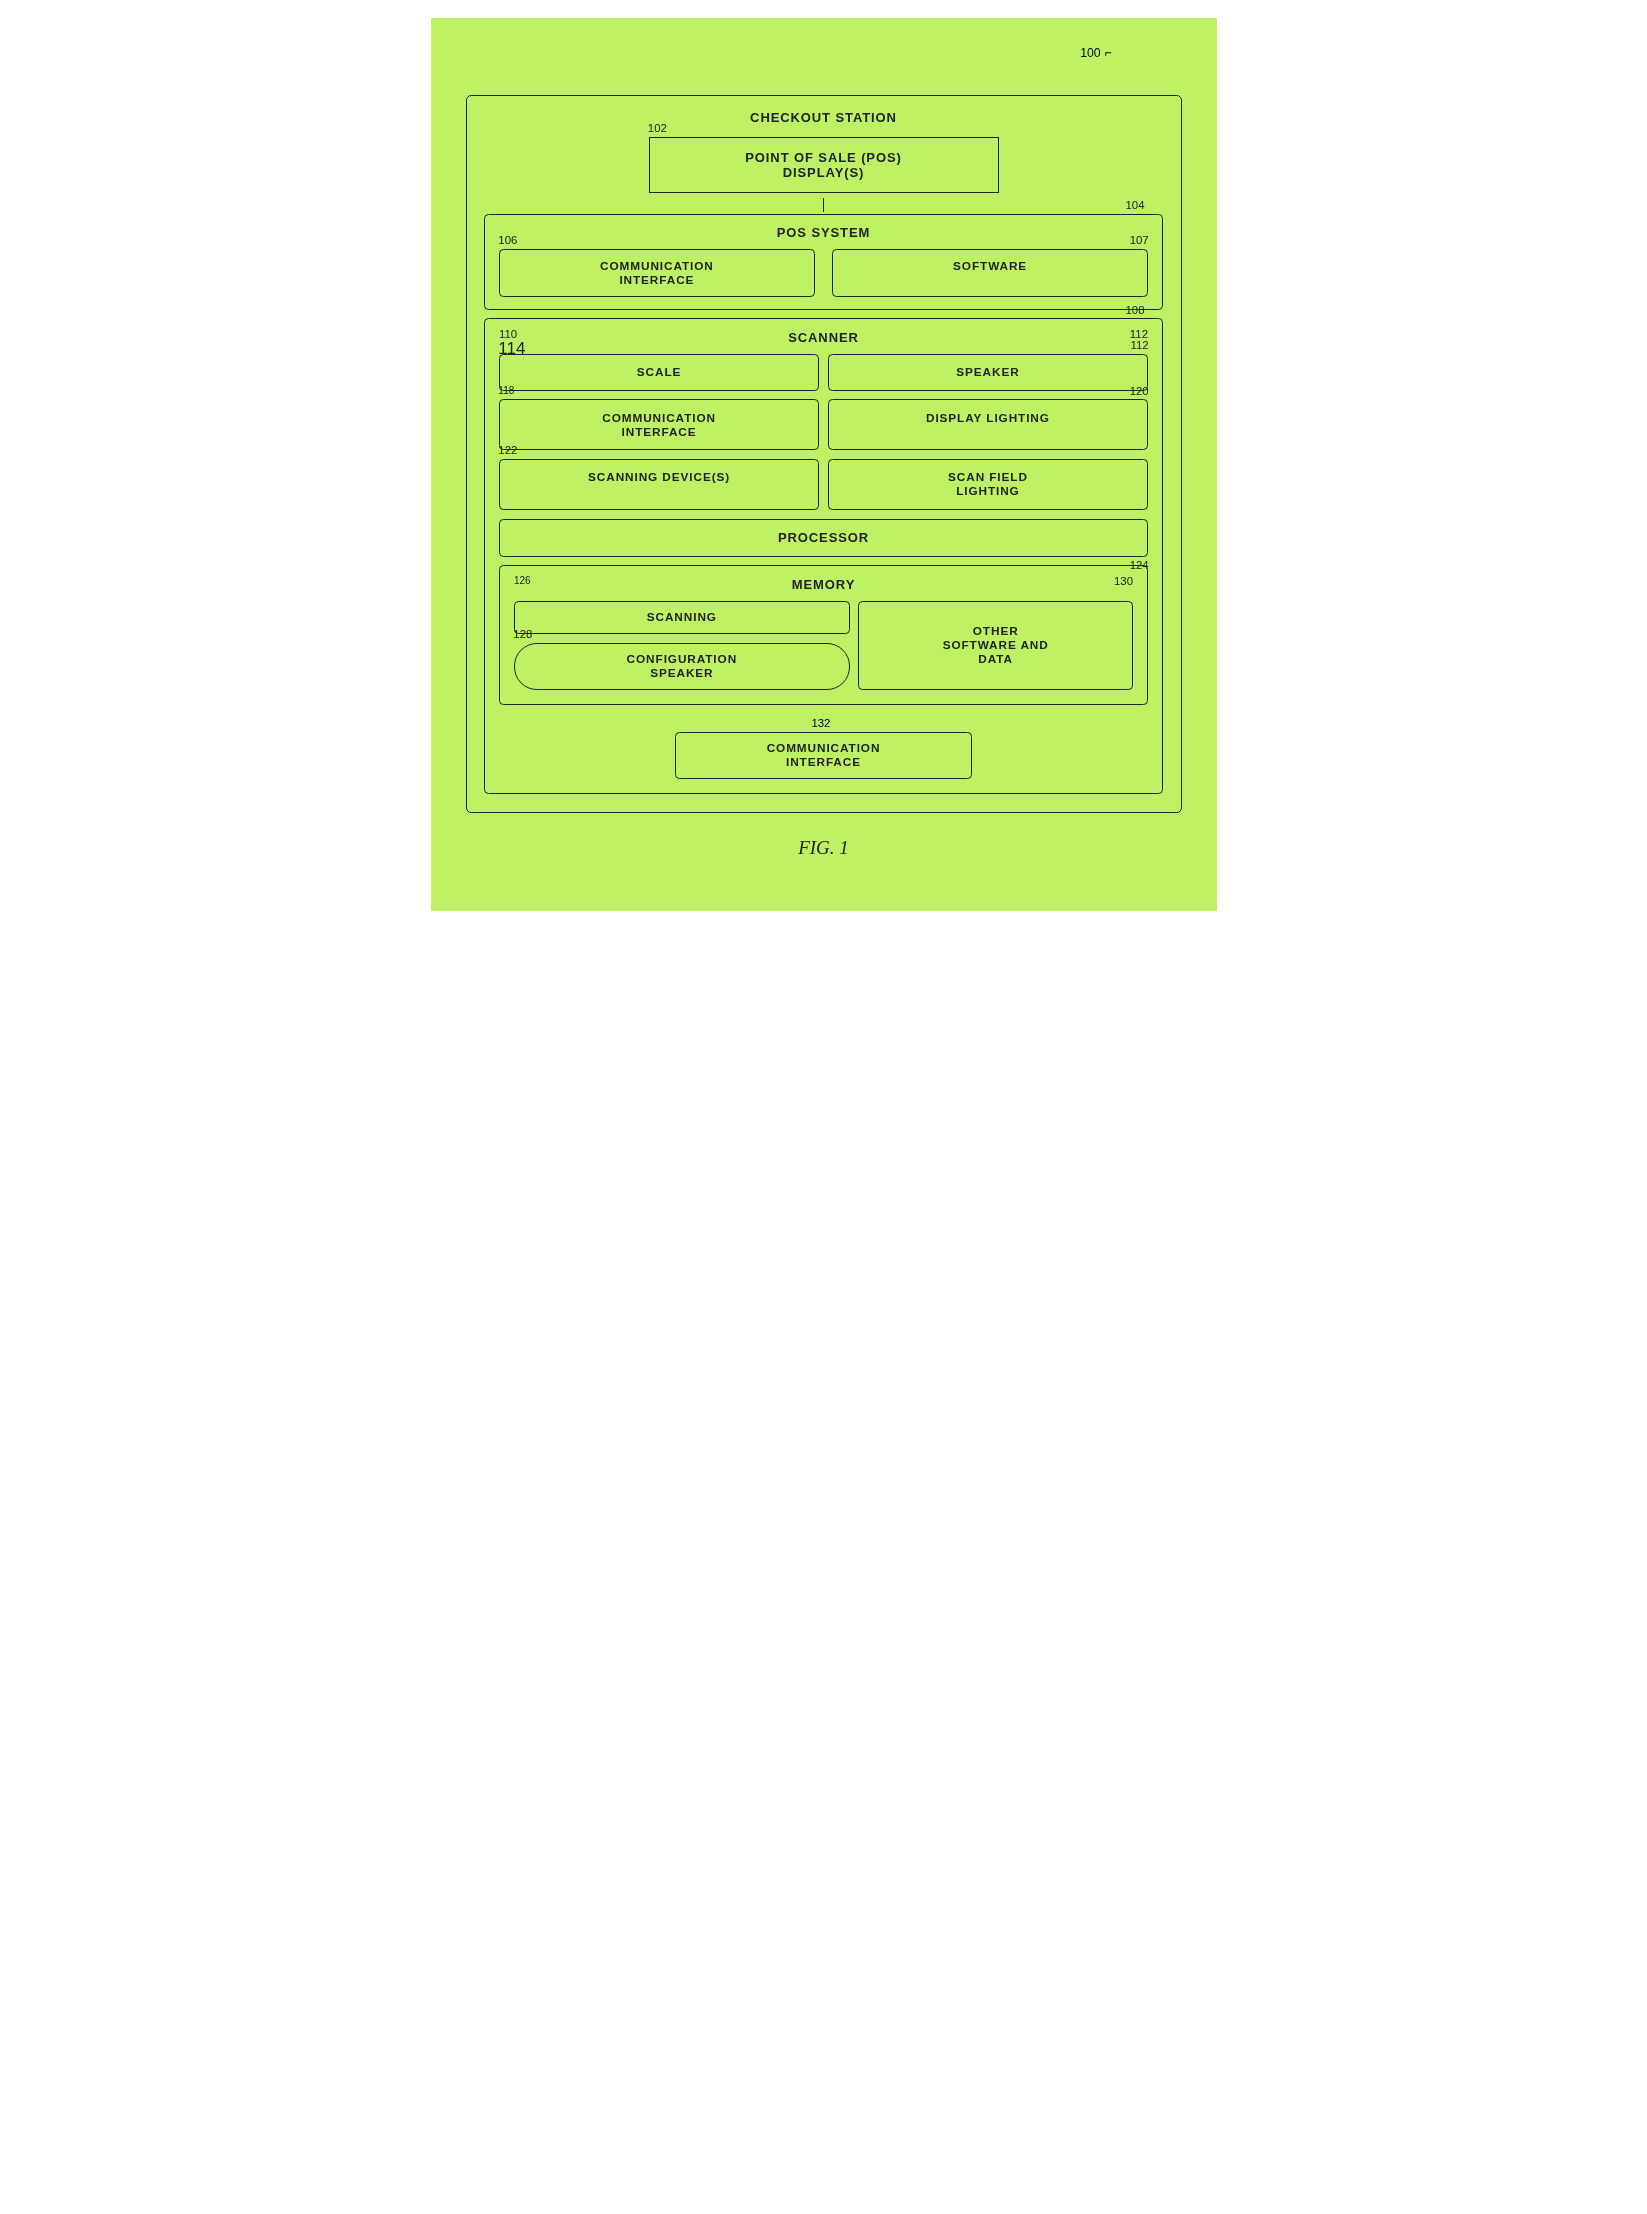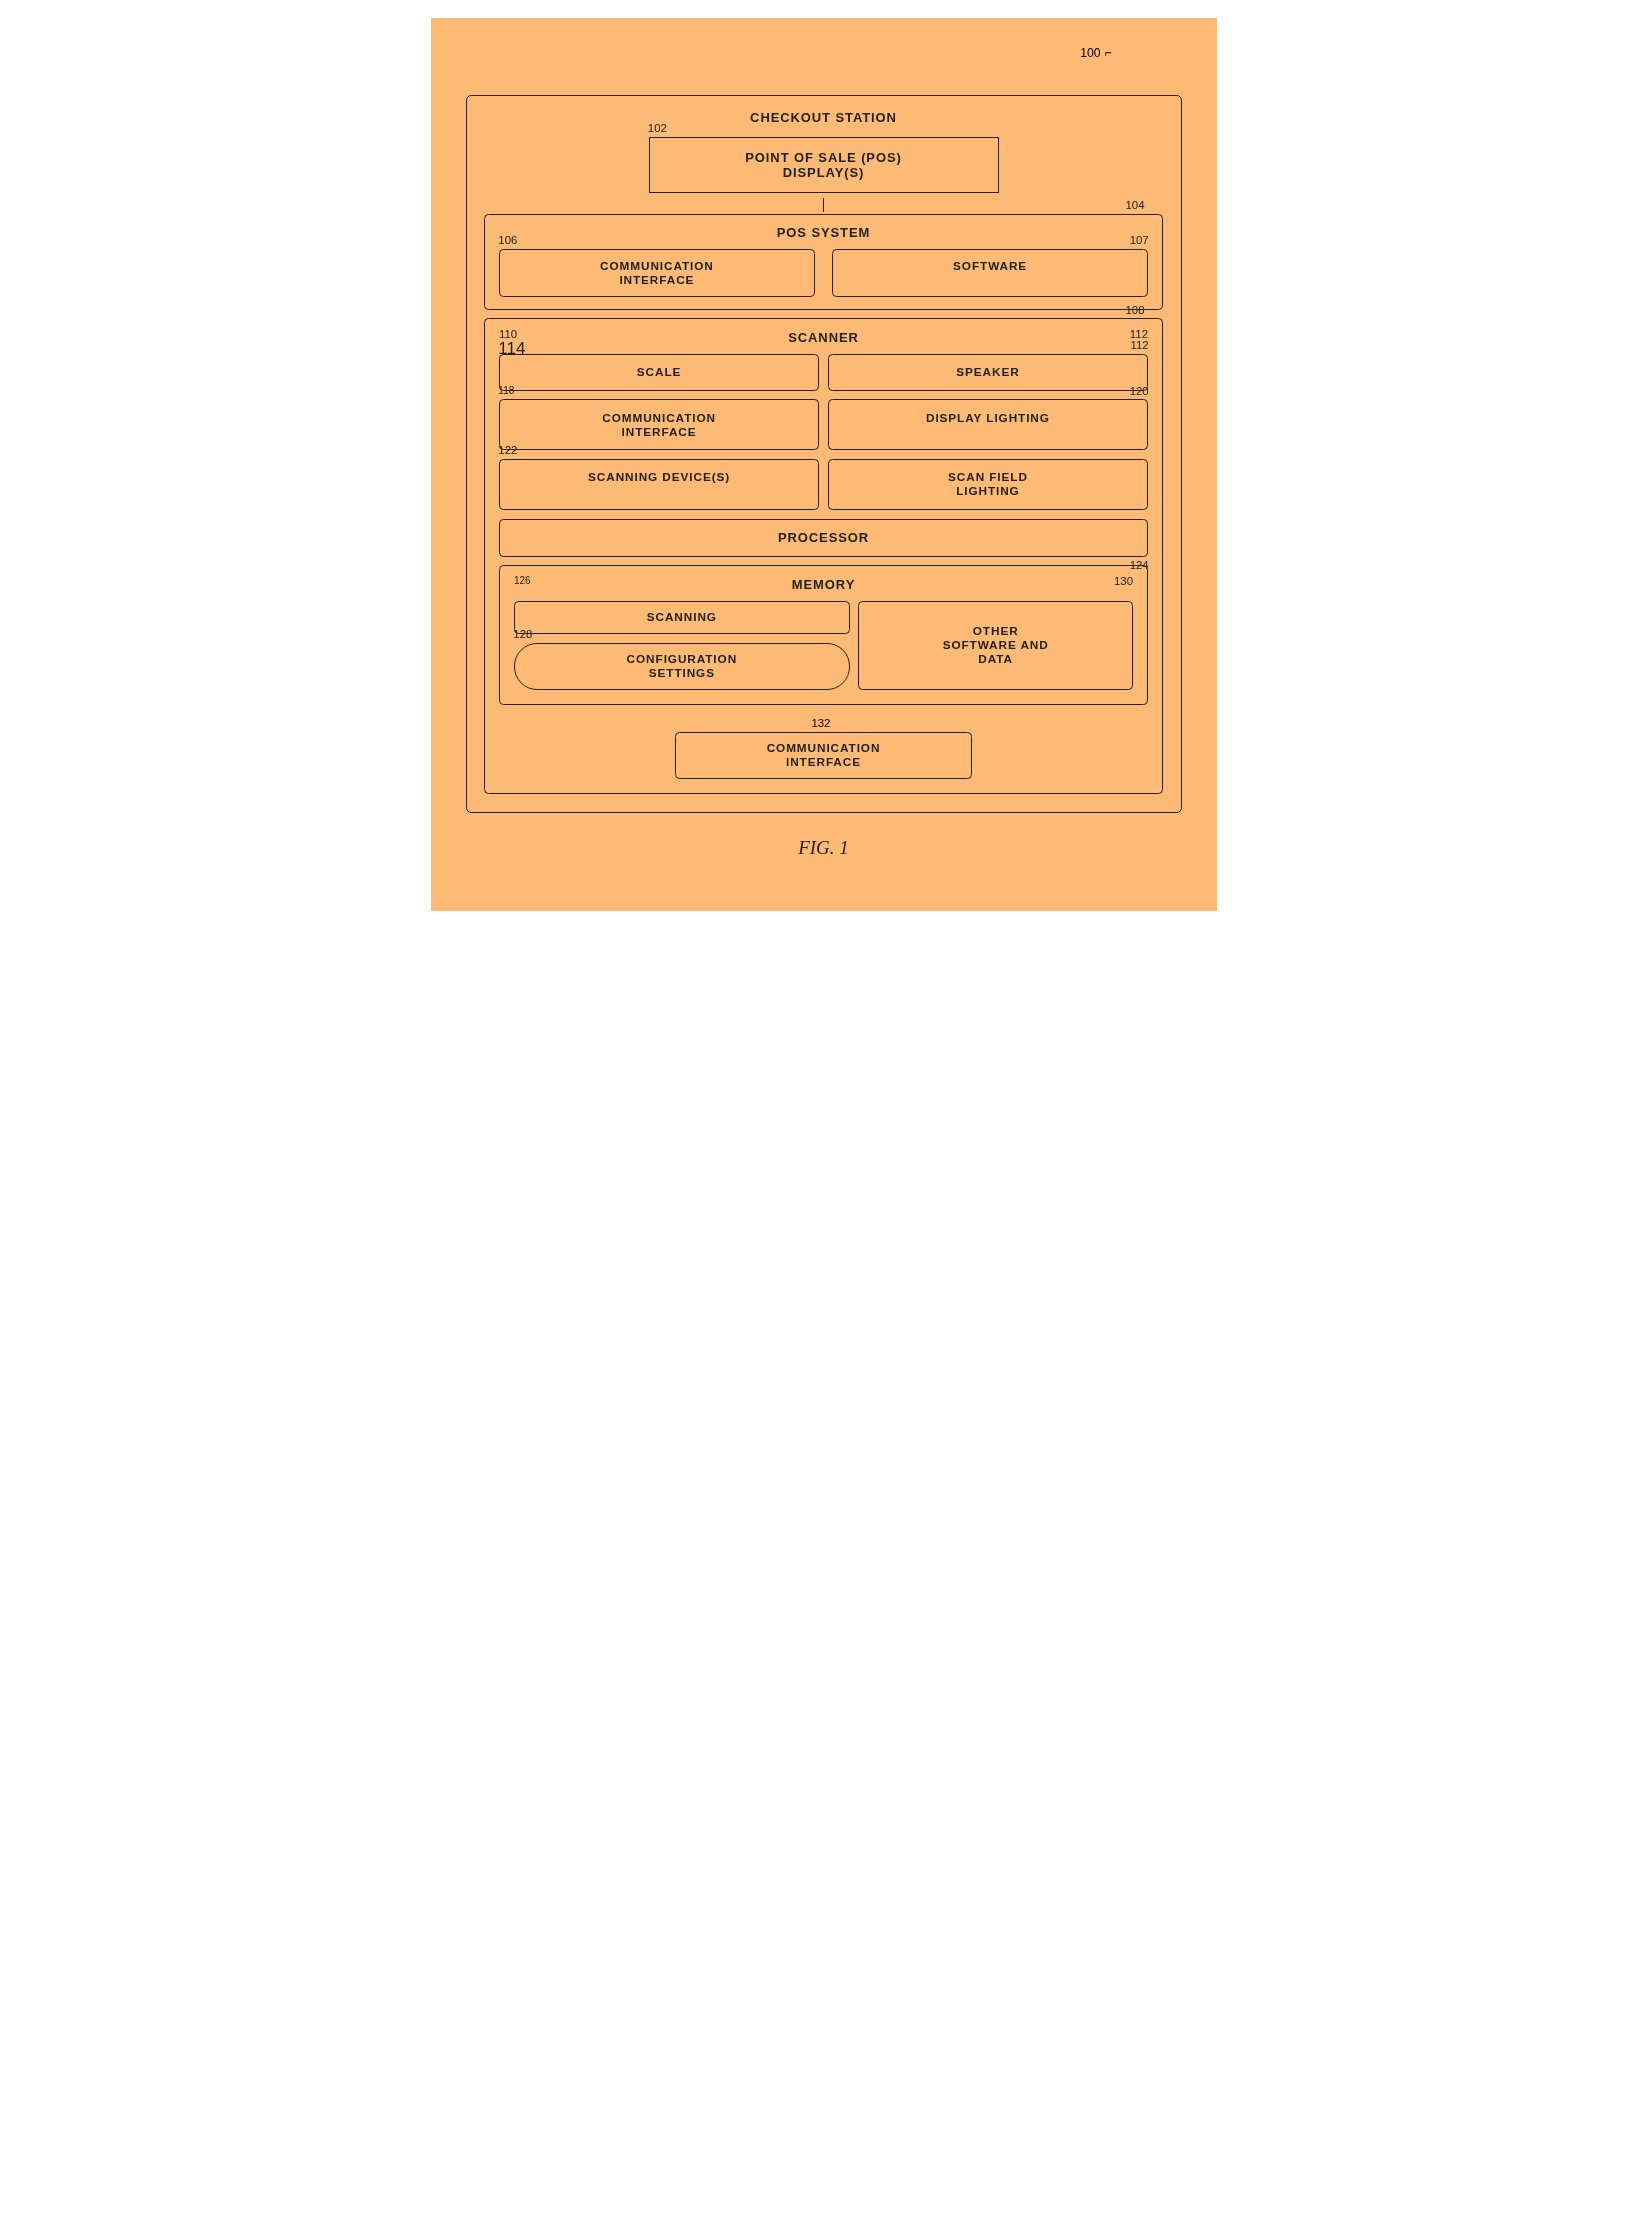--- a/index.html
+++ b/index.html
@@ -7,21 +7,21 @@
       background: #fff;
       font-family: Arial, sans-serif;
       display: flex;
       justify-content: center;
       align-items: flex-start;
       padding: 17.5px;
       min-height: 100vh;
     }
     .page {
       width: 786px;
-      background: #fdba74;
+      background: #bef264;
       padding: 26px 35px 52px 35px;
       position: relative;
     }
     
     .checkout-station {
       border: 1.7px solid #222;
       border-radius: 5.2px;
       padding: 14px 17.5px 17.5px 17.5px;
       position: relative;
       margin-top: 35px;
@@ -265,21 +265,21 @@
               <div class="memory-left">
 
                 <div class="inner-box" style="position:relative;">
                   <span class="ref-line" style="top:-15.7px; left:-1.7px; font-size:11.4px;"></span>
                   <div class="box-label">SCANNING</div>
                 </div>
 
                 <div class="inner-box" style="position:relative;border-radius:23px;">
                   <span class="ref-line" style="top:-15.7px; left:-1.7px; font-size:11.4px;">128</span>
                   <div class="box-label" style="white-space:pre-line;">CONFIGURATION
-SETTINGS</div>
+SPEAKER</div>
                 </div>
               </div>
               <div class="memory-right">
 
                 <div class="inner-box" style="height:100%; display:flex; align-items:center; justify-content:center;">
                   <div class="box-label" style="white-space:pre-line;">OTHER
 SOFTWARE AND
 DATA</div>
                 </div>
               </div>

